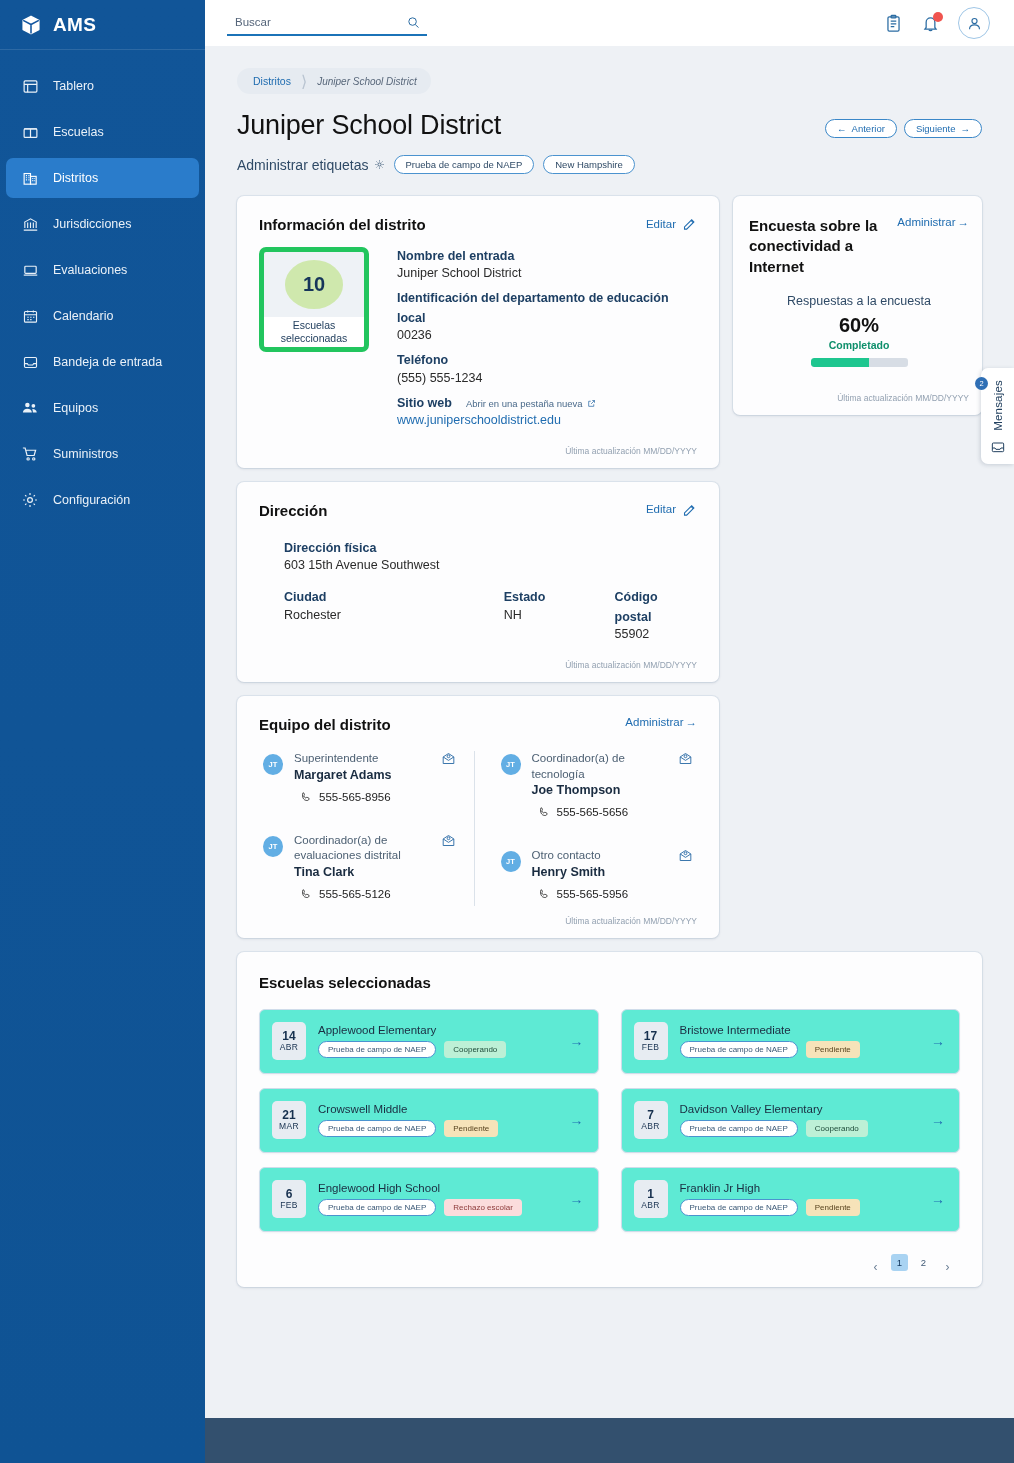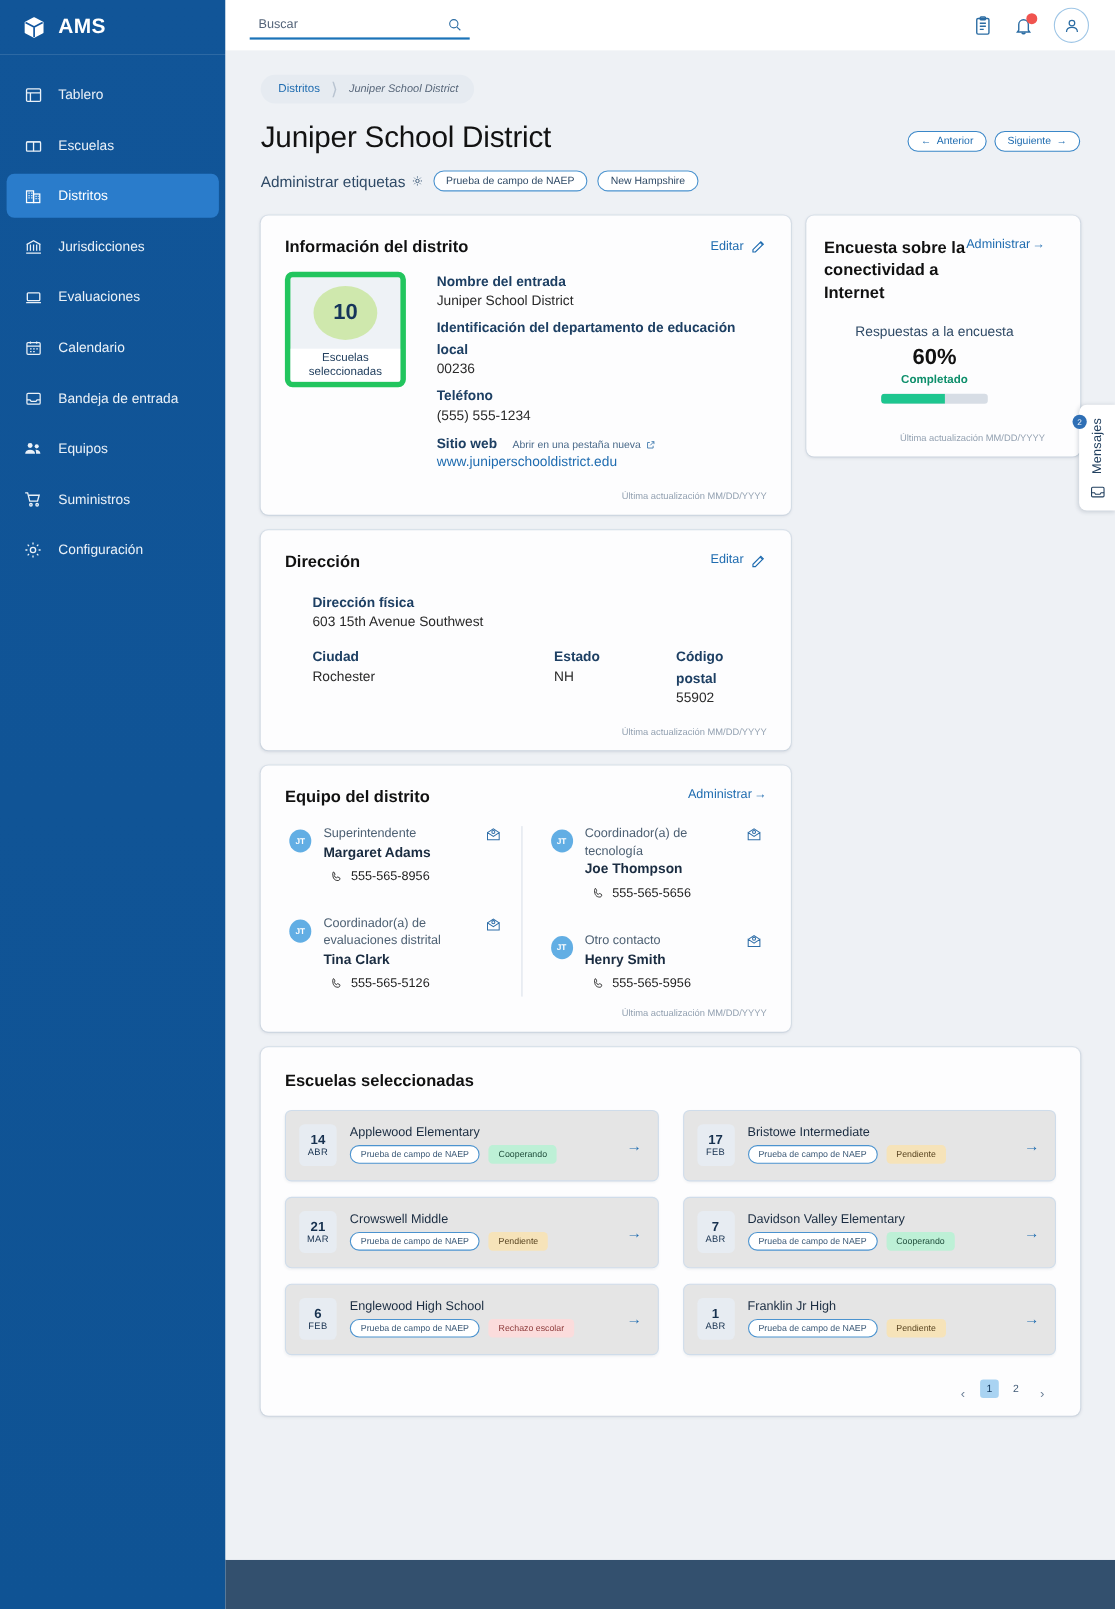--- a/index.html
+++ b/index.html
@@ -176,21 +176,21 @@
   .m-role { font-size: 11.5px; color: #4d6073; line-height: 1.35; }
   .m-name { font-size: 12.5px; font-weight: 700; color: #1a2c41; margin-top: 1px; }
   .m-phone { display: flex; align-items: center; gap: 7px; font-size: 11.5px; color: #222; margin-top: 9px; padding-left: 6px; }
   .mail-ic { margin-left: auto; cursor: pointer; align-self: flex-start; }
 
   
   .schools-card { margin-top: 14px; padding: 22px 22px 16px 22px; }
   .schools-title { font-size: 15px; font-weight: 700; color: #111; }
   .schools-grid { display: grid; grid-template-columns: 1fr 1fr; gap: 14px 22px; margin-top: 18px; }
   .school-item {
-    background: #e5e5e5; border: 1px solid #cfdcea; border-radius: 6px;
+    background: #5eead4; border: 1px solid #cfdcea; border-radius: 6px;
     height: 65px; display: flex; align-items: center; padding: 0 14px 0 12px;
     gap: 12px; cursor: pointer;
     box-shadow: 0 1px 2px rgba(30,50,80,.05);
   }
   .date-chip {
     width: 34px; flex: 0 0 34px; height: 38px; border-radius: 5px; background: #e7ecf2;
     display: flex; flex-direction: column; align-items: center; justify-content: center;
     line-height: 1.1;
   }
   .date-chip .d { font-size: 12px; font-weight: 700; color: #17314f; }
@@ -611,21 +611,21 @@
                     </svg>
                   </span>
                 </div>
               </div>
             </div>
             <div class="updated">Última actualización MM/DD/YYYY</div>
           </div>
         </div>
 
         <div class="col-right">
-          <div class="card" style="padding:20px 32px 12px 16px;">
+          <div class="card" style="padding:20px 13px 12px 16px;">
             <div class="card-head">
               <div class="survey-title">Encuesta sobre la conectividad a Internet</div>
               <div class="manage-link" style="align-self:flex-start;">
                 <span>Administrar</span>
                 <span>→</span>
               </div>
             </div>
             <div class="survey-body">
               <div class="survey-sub">Respuestas a la encuesta</div>
               <div class="survey-pct">60%</div>

